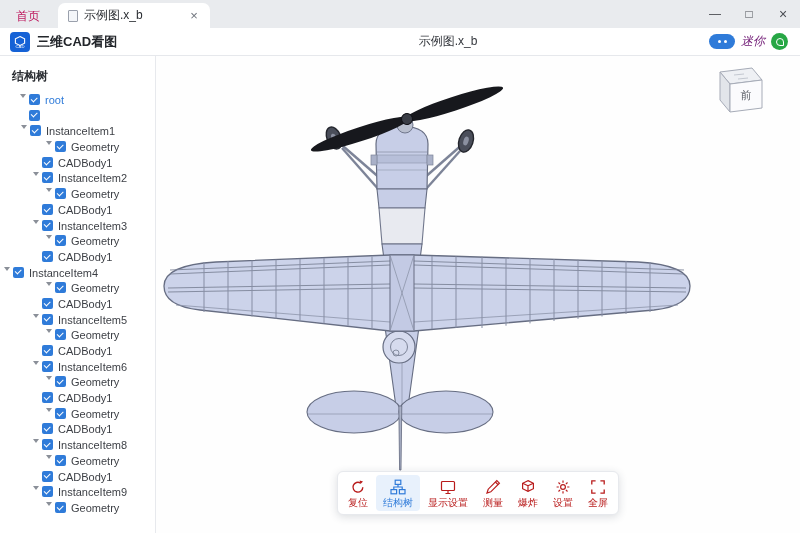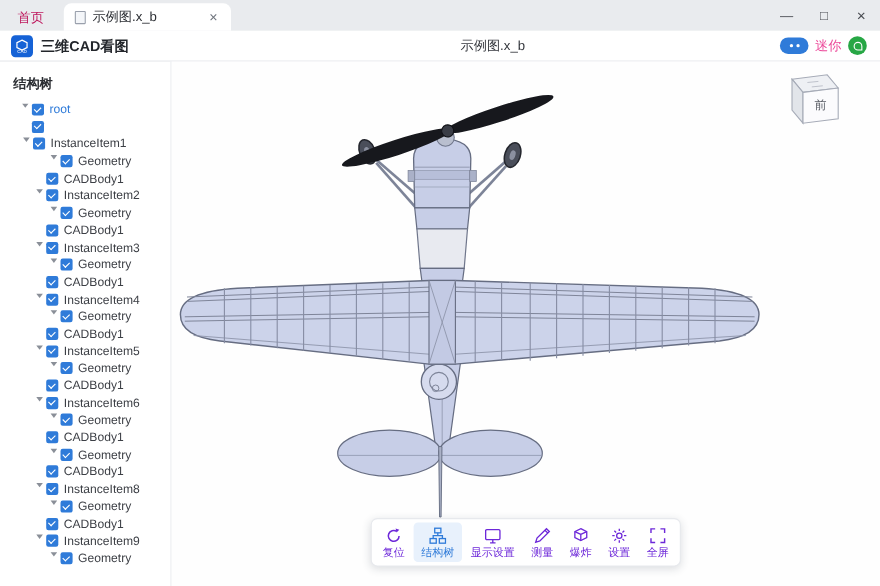--- a/index.html
+++ b/index.html
@@ -19,21 +19,21 @@
 
   
   .header { height:28px; background:#ffffff; border-bottom:1px solid #e6e8ec; display:flex; align-items:center; position:relative; }
   .logo { width:20px; height:20px; background:#1562d6; border-radius:4px; margin-left:10px; display:flex; flex-direction:column; align-items:center; justify-content:center; flex:none; }
   .logo svg { display:block; }
   .app-name { font-size:13px; font-weight:bold; color:#23262b; margin-left:7px; }
   .doc-title { position:absolute; left:56%; transform:translateX(-50%); font-size:12px; color:#33363c; }
   .header-right { margin-left:auto; display:flex; align-items:center; gap:6px; margin-right:12px; }
   .mini-pill { width:26px; height:15px; background:#2f7bd9; border-radius:8px; display:flex; align-items:center; justify-content:center; gap:3px; }
   .mini-pill i { width:3px; height:3px; background:#fff; border-radius:50%; }
-  .mini-label { font-size:12px; color:#ec4899; }
+  .mini-label { font-size:12px; color:#701a75;font-style:italic; }
   .svc { width:17px; height:17px; background:#27a745; border-radius:50%; display:flex; align-items:center; justify-content:center; }
   .svc span { width:8px; height:8px; border:1.5px solid #fff; border-radius:50% 50% 0 50%; }
 
   
   .main { display:flex; height:477px; }
   .sidebar { width:156px; flex:none; background:#ffffff; border-right:1px solid #e7e9ed; padding-top:8px; overflow:hidden; }
   .sidebar-title { font-size:12px; font-weight:bold; color:#2b2e33; padding:4px 0 9px 12px; }
   .tree { overflow:hidden; }
   .tree-row { height:15.7px; display:flex; align-items:flex-start; font-size:11px; color:#3c3f45; white-space:nowrap; }
   .caret { width:13px; flex:none; display:flex; align-items:center; justify-content:center; }
@@ -45,21 +45,21 @@
 
   .viewport { flex:1; position:relative; background:#fefefe; }
   .model { position:absolute; left:0; top:0; }
 
   
   .navcube { position:absolute; top:4px; right:28px; width:66px; height:60px; }
   .navcube text { font-size:11px; fill:#5a5e66; font-family:"Liberation Sans","DejaVu Sans",sans-serif; }
 
   
   .toolbar { position:absolute; left:50%; bottom:18px; transform:translateX(-50%); background:#ffffff; border:1px solid #e7e9ed; border-radius:6px; box-shadow:0 2px 8px rgba(40,50,70,0.16); display:flex; align-items:stretch; padding:3px; gap:1px; }
-  .tool-item { display:flex; flex-direction:column; align-items:center; justify-content:center; gap:2px; padding:4px 7px 3px; border-radius:4px; color:#6d28d9; min-width:34px; }
+  .tool-item { display:flex; flex-direction:column; align-items:center; justify-content:center; gap:2px; padding:4px 7px 3px; border-radius:4px; color:#b91c1c; min-width:34px; }
   .tool-item .ticon { width:16px; height:16px; display:flex; }
   .tool-item .ticon svg { width:16px; height:16px; }
   .tool-item .tlabel { font-size:10px; line-height:11px; white-space:nowrap; }
   .tool-item.active { background:#e8f1fc; color:#2f7bd9; }
 </style>
 </head>
 <body>
 
 <div class="tabbar">
   <div class="tab-home">首页</div>
@@ -149,21 +149,21 @@
         <div class="tree-row" style="padding-left: 42px;">
     <span class="caret"></span>
     <span class="cb"></span>
     <span class="tlab">Geometry</span>
   </div>
         <div class="tree-row" style="padding-left: 42px;">
 
     <span class="cb"></span>
     <span class="tlab">CADBody1</span>
   </div>
-        <div class="tree-row" style="padding-left: 29px;">
+        <div class="tree-row" style="">
     <span class="caret"></span>
     <span class="cb"></span>
     <span class="tlab">InstanceItem4</span>
   </div>
         <div class="tree-row" style="padding-left: 42px;">
     <span class="caret"></span>
     <span class="cb"></span>
     <span class="tlab">Geometry</span>
   </div>
         <div class="tree-row" style="padding-left: 42px;">

